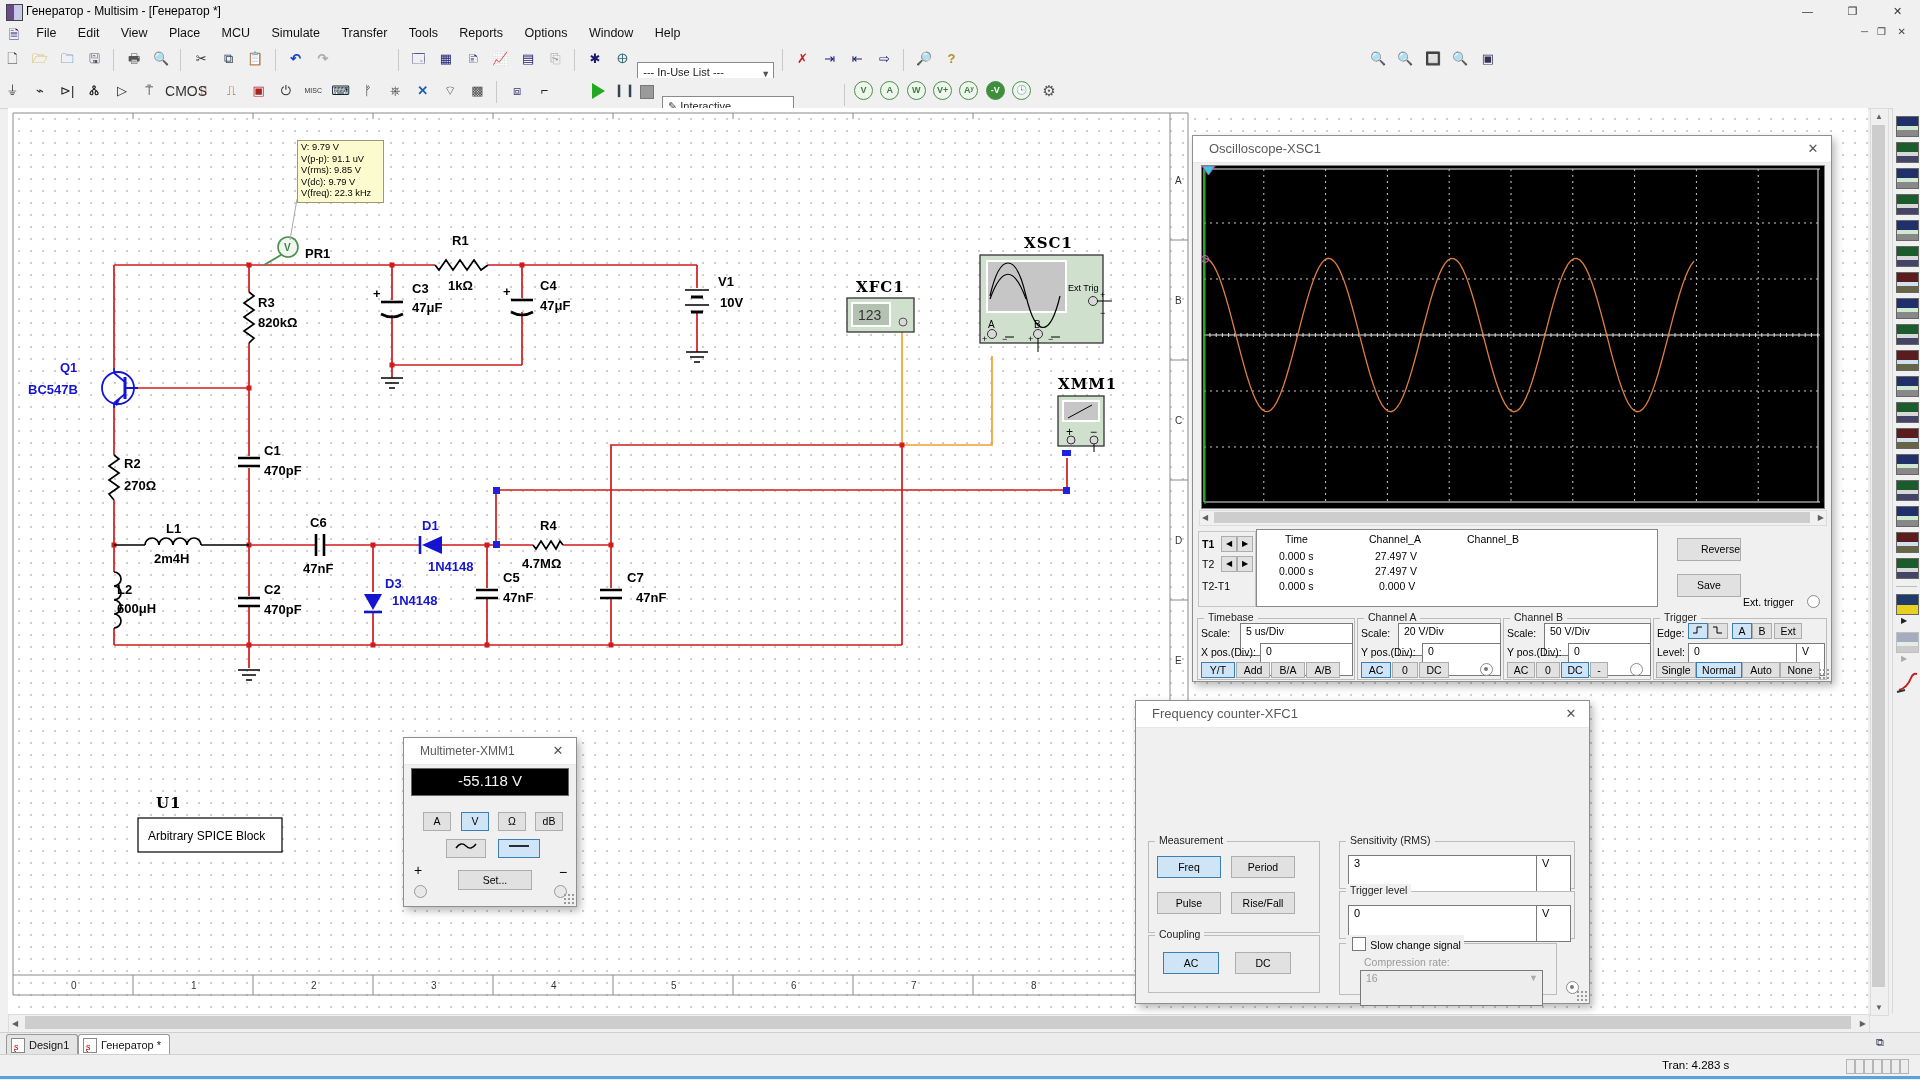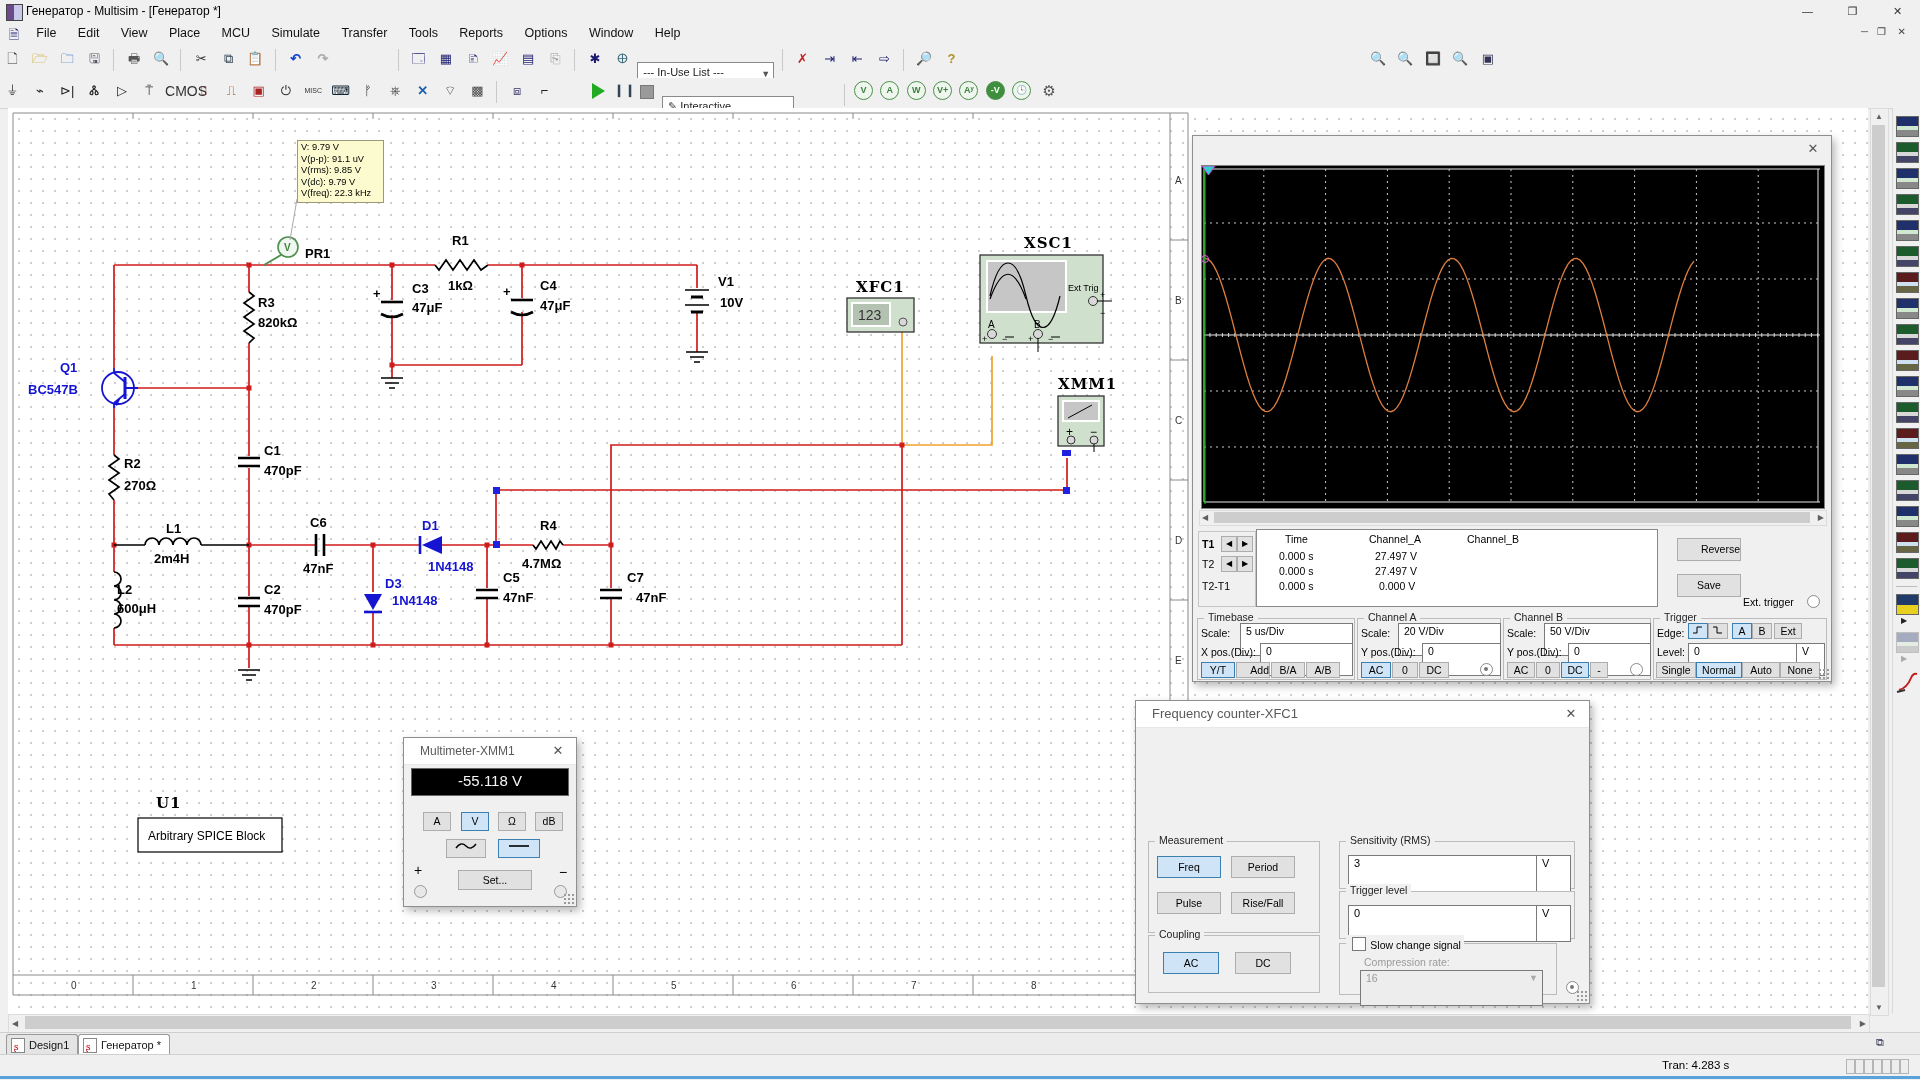--- a/index.html
+++ b/index.html
@@ -455,20 +455,21 @@
 
 <div id="tooltip" class="abs">
   <div>V: 9.79 V</div>
   <div>V(p-p): 91.1 uV</div>
   <div>V(rms): 9.85 V</div>
   <div>V(dc): 9.79 V</div>
   <div>V(freq): 22.3 kHz</div>
 </div>
 
 <div class="win" style="left:1192px;top:135px;width:638px;height:545px;z-index:5;">
+  <div class="wtitle">Oscilloscope-XSC1</div>
   <div class="wx">✕</div>
   <div class="abs" style="left:8px;top:29px;width:622px;height:342px;background:#000;border:1px solid #808080;">
     <svg id="scopesvg" width="620" height="340">
       <g id="scopegrid">
           <path d="M2,3 H618 M2,336 H618 M2,3 V336 M616,3 V336" stroke="#e8e8e8" fill="none"></path>
           <path d="M61.8,3 V336" stroke="#c8c8c8" fill="none" stroke-dasharray="2,4"></path>
           <path d="M123.6,3 V336" stroke="#c8c8c8" fill="none" stroke-dasharray="2,4"></path>
           <path d="M185.4,3 V336" stroke="#c8c8c8" fill="none" stroke-dasharray="2,4"></path>
           <path d="M247.2,3 V336" stroke="#c8c8c8" fill="none" stroke-dasharray="2,4"></path>
           <path d="M309.0,3 V336" stroke="#c8c8c8" fill="none" stroke-dasharray="2,4"></path>
@@ -521,21 +522,21 @@
   <span class="lbl" style="left:550px;top:460px;">Ext. trigger</span>
   <span class="radio" style="left:614px;top:459px;"></span>
 
   <div class="grp" style="left:4px;top:482px;width:156px;height:60px;">
     <span class="lg">Timebase</span>
     <span class="lbl" style="left:3px;top:8px;">Scale:</span>
     <span class="fld" style="left:42px;top:4px;width:106px;height:14px;">5 us/Div</span>
     <span class="lbl" style="left:3px;top:27px;">X pos.(Div):</span>
     <span class="fld" style="left:62px;top:24px;width:86px;height:14px;">0</span>
     <span class="btn sel" style="left:3px;top:43px;width:32px;height:14px;line-height:14px;">Y/T</span>
-    <span class="btn" style="left:38px;top:43px;width:32px;height:14px;line-height:14px;text-align:right;">Add</span>
+    <span class="btn" style="left:38px;top:43px;width:32px;height:14px;line-height:14px;">Add</span>
     <span class="btn" style="left:73px;top:43px;width:32px;height:14px;line-height:14px;">B/A</span>
     <span class="btn" style="left:108px;top:43px;width:32px;height:14px;line-height:14px;">A/B</span>
   </div>
 
   <div class="grp" style="left:164px;top:482px;width:142px;height:60px;">
     <span class="lg">Channel A</span>
     <span class="lbl" style="left:3px;top:8px;">Scale:</span>
     <span class="fld" style="left:40px;top:4px;width:96px;height:14px;">20  V/Div</span>
     <span class="lbl" style="left:3px;top:27px;">Y pos.(Div):</span>
     <span class="fld" style="left:64px;top:24px;width:72px;height:14px;">0</span>

